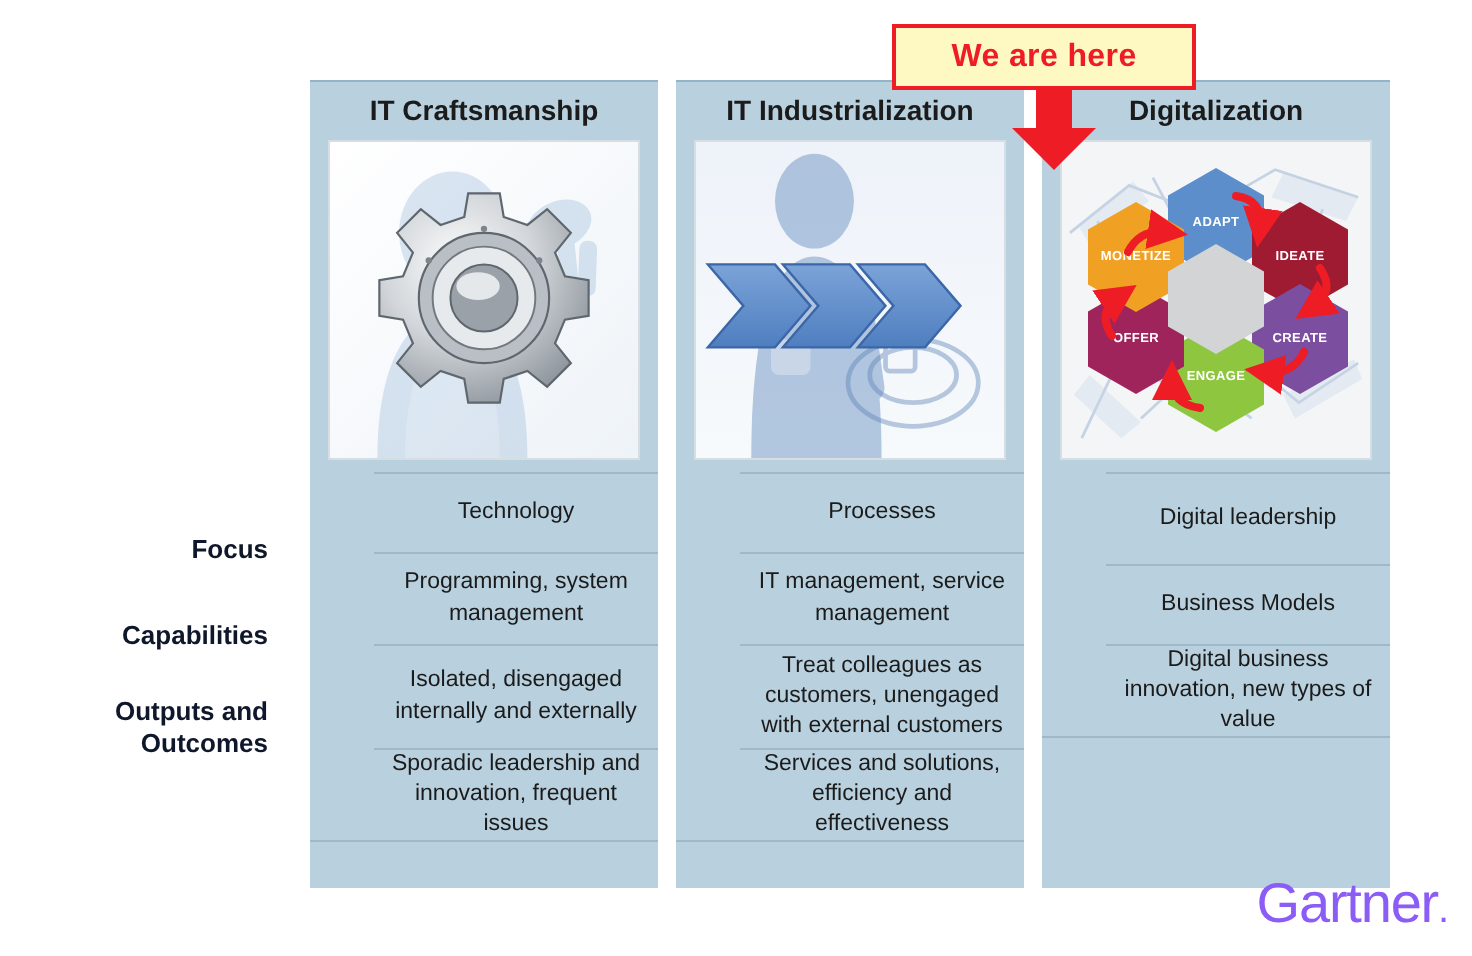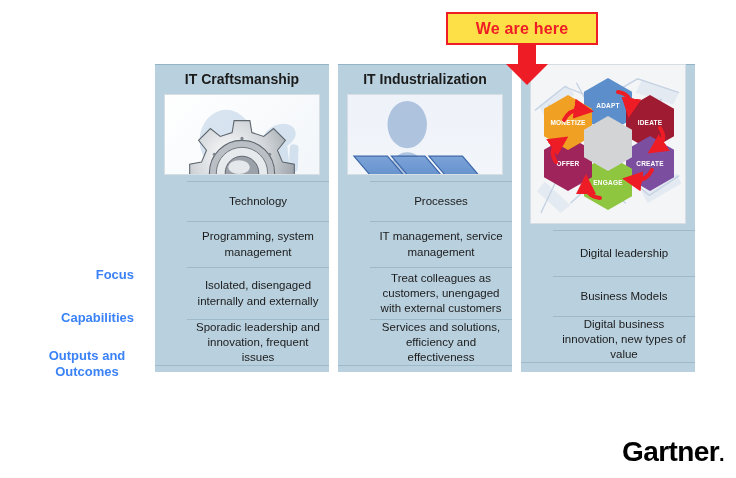--- a/index.html
+++ b/index.html
@@ -10,21 +10,21 @@
     overflow:hidden;
     position:relative;
   }
 
   
   #callout-box{
     position:absolute;
     left:446px; top:12px;
     width:152px; height:33px;
     border:2px solid #ee1c25;
-    background:#fde047;
+    background:#fef9c3;
     box-sizing:border-box;
     display:flex;align-items:center;justify-content:center;
     z-index:40;
   }
   #callout-text{
     color:#ee1c25;
     font-size:16px;
     font-weight:bold;
     letter-spacing:.2px;
     white-space:nowrap;
@@ -32,22 +32,22 @@
   #callout-arrow{
     position:absolute;
     left:505px; top:44px;
     width:44px; height:42px;
     z-index:41;
   }
 
   
   #matrix{
     position:absolute;
-    left:155px; top:64px;
-    width:540px; height:308px;
+    left:155px; top:40px;
+    width:540px; height:404px;
     display:flex;
     gap:9px;
     z-index:5;
   }
   .column{
     flex:1 1 0;
     background:#b9d0de;
     display:flex;
     flex-direction:column;
     box-shadow:0 1px 0 #93b3c6 inset;
@@ -93,38 +93,38 @@
   #row-labels{
     position:absolute;
     left:0px; top:255px;
     width:150px;
     z-index:6;
   }
   .row-label{
     display:flex;align-items:center;justify-content:flex-end;
     padding-right:16px;
     box-sizing:border-box;
-    color:#3b82f6;
+    color:#0f172a;
     font-weight:bold;
     font-size:13px;
-    text-align:center;
+    text-align:right;
     line-height:1.2;
   }
   .rl-0{height:40px;}
   .rl-1{height:46px;padding-left:24px;}
   .rl-2{height:52px;}
   .rl-3{height:46px;padding-left:40px;}
 
   
   #logo{
     position:absolute;
     right:12px; bottom:10px;
     font-size:28px;
-    font-weight:bold;
-    color:#000000;
+    font-weight:normal;
+    color:#8b5cf6;
     letter-spacing:-0.6px;
     z-index:20;
   }
   #logo .dot{font-size:20px;}
 
   
   .art{position:absolute;inset:0;}
 
   
   .hexwrap{position:absolute;left:50%;top:50%;transform:translate(-50%,-50%);width:140px;height:132px;}
@@ -240,20 +240,21 @@
       </svg>
     </div>
     <div class="cell cell-r0">Processes</div>
     <div class="cell cell-r1">IT management, service management</div>
     <div class="cell cell-r2">Treat colleagues as customers, unengaged with external customers</div>
     <div class="cell cell-r3">Services and solutions, efficiency and effectiveness</div>
     <div class="col-footer"></div>
   </div>
 
   <div class="column">
+    <div class="col-header">Digitalization</div>
     <div class="col-image">
       <svg class="art" viewBox="0 0 156 160" preserveAspectRatio="none">
         <rect width="156" height="160" fill="#f3f5f7"></rect>
         <g opacity="0.55" fill="none" stroke="#9fb6d4" stroke-width="1.4">
           <path d="M4 46 L34 22 L70 36 L108 14 L150 28"></path>
           <path d="M10 150 L30 108 L58 126 L86 104 L120 132 L150 112"></path>
           <path d="M18 40 L30 74 L16 104"></path>
           <path d="M132 34 L120 68 L140 96"></path>
           <path d="M46 18 L60 44 L92 30"></path>
           <path d="M40 140 L66 116 L96 140"></path>

